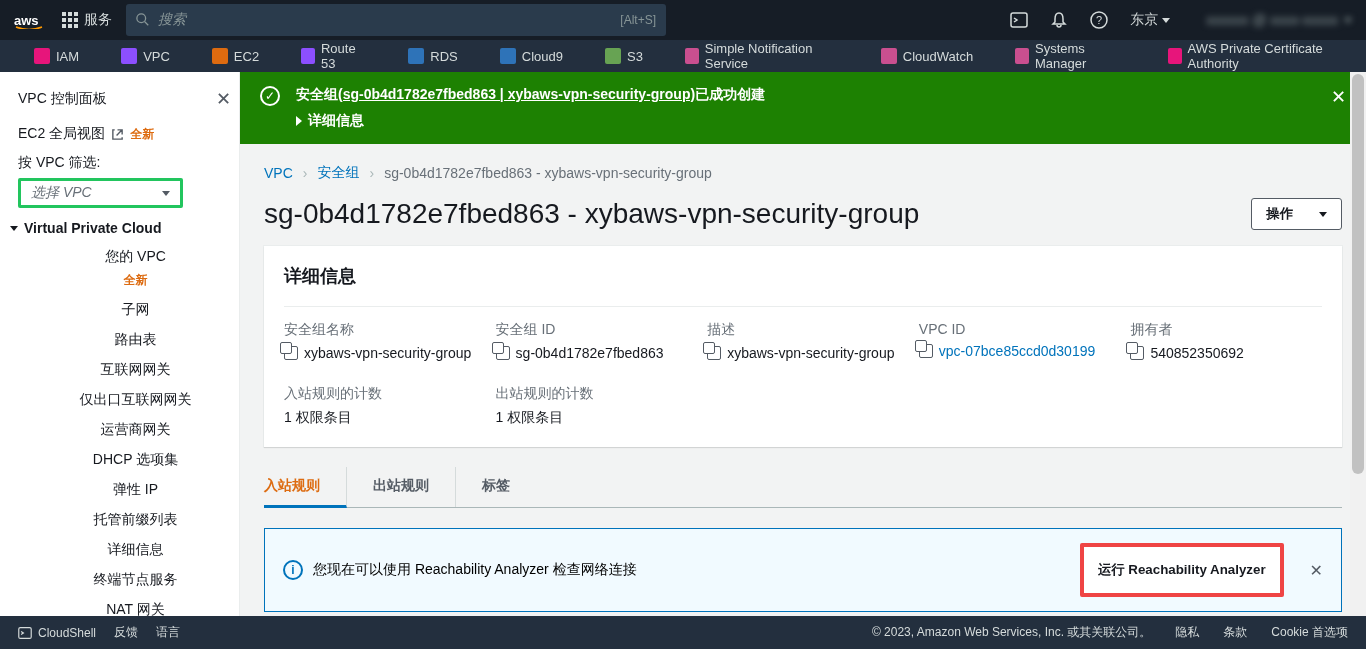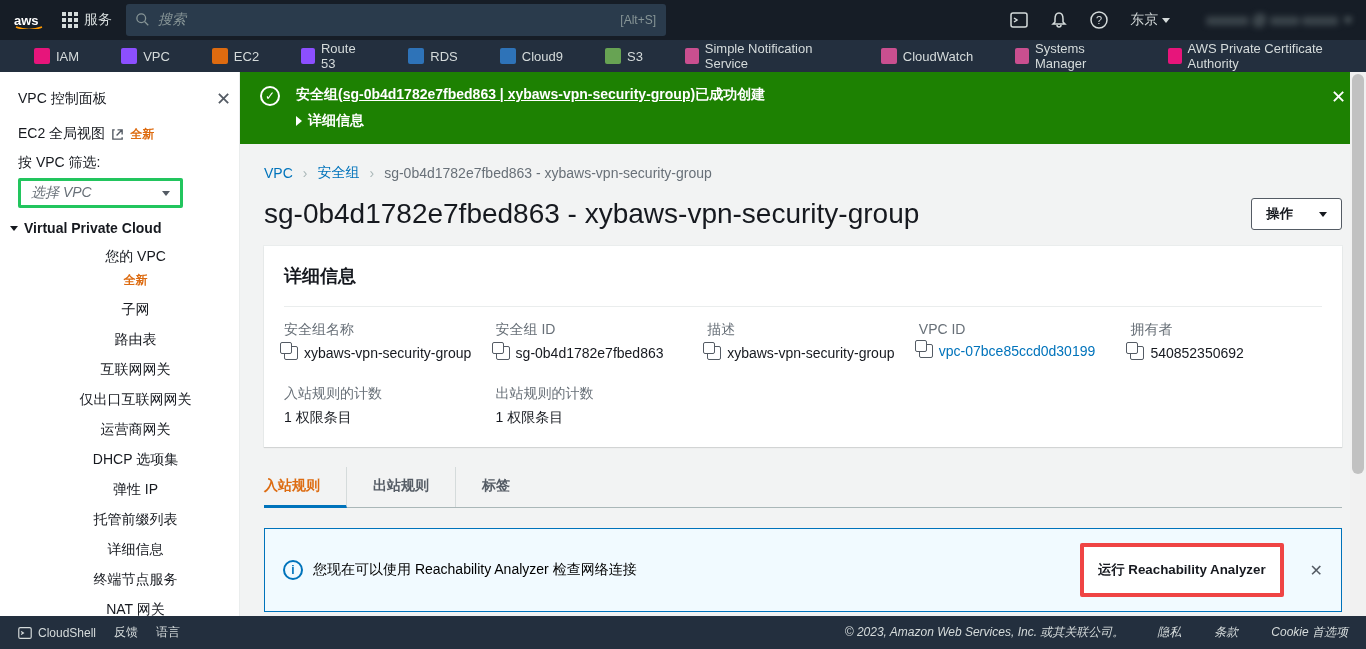--- a/index.html
+++ b/index.html
@@ -58,21 +58,21 @@
 .tab { padding: 10px 0; margin-right: 26px; color: #545b64; font-weight: bold; cursor: pointer; border-right: 1px solid #d5dbdb; padding-right: 26px; }
 .tab:last-child { border-right: none; }
 .tab.active { color: #dd6b10; border-bottom: 3px solid #0073bb; margin-bottom: -1px; }
 .reach-panel { margin: 20px 24px; border: 1px solid #0073bb; background: #f1faff; padding: 14px 18px; display: flex; align-items: center; gap: 10px; position: relative; border-radius: 0; }
 .reach-panel .info-icon { width: 20px; height: 20px; border: 2px solid #0073bb; border-radius: 50%; display: flex; align-items: center; justify-content: center; color: #0073bb; font-weight: bold; font-size: 12px; flex-shrink: 0; }
 .reach-btn { margin-left: auto; border: 4px solid #ef4444; background: #fff; padding: 14px 14px; border-radius: 2px; font-weight: bold; cursor: pointer; color: #16191f; }
 .reach-close { margin-left: 16px; cursor: pointer; color: #545b64; font-size: 16px; }
 .footer { position: absolute; bottom: 0; left: 0; right: 0; height: 33px; background: #232f3e; color: #d5dbdb; display: flex; align-items: center; padding: 0 18px; font-size: 12px; }
 .footer .left { display: flex; align-items: center; gap: 18px; }
 .footer .left .cs { display: flex; align-items: center; gap: 6px; cursor: pointer; }
-.footer .right { margin-left: auto; display: flex; align-items: center; gap: 33px; font-style: italic; }
+.footer .right { margin-left: auto; display: flex; align-items: center; gap: 24px; }
 .scrollbar-v { position: absolute; right: 0; top: 0; width: 16px; height: 544px; background: #f1f1f1; }
 .scrollbar-thumb { position: absolute; right: 2px; top: 2px; width: 12px; height: 400px; background: #c1c1c1; border-radius: 6px; }
 .caret { width: 0; height: 0; border-left: 4px solid transparent; border-right: 4px solid transparent; border-top: 5px solid currentColor; display: inline-block; }
 .caret-r { width: 0; height: 0; border-top: 5px solid transparent; border-bottom: 5px solid transparent; border-left: 6px solid currentColor; display: inline-block; }
 </style>
 </head>
 <body>
 
 <div class="topnav">
   <div class="aws-logo">

